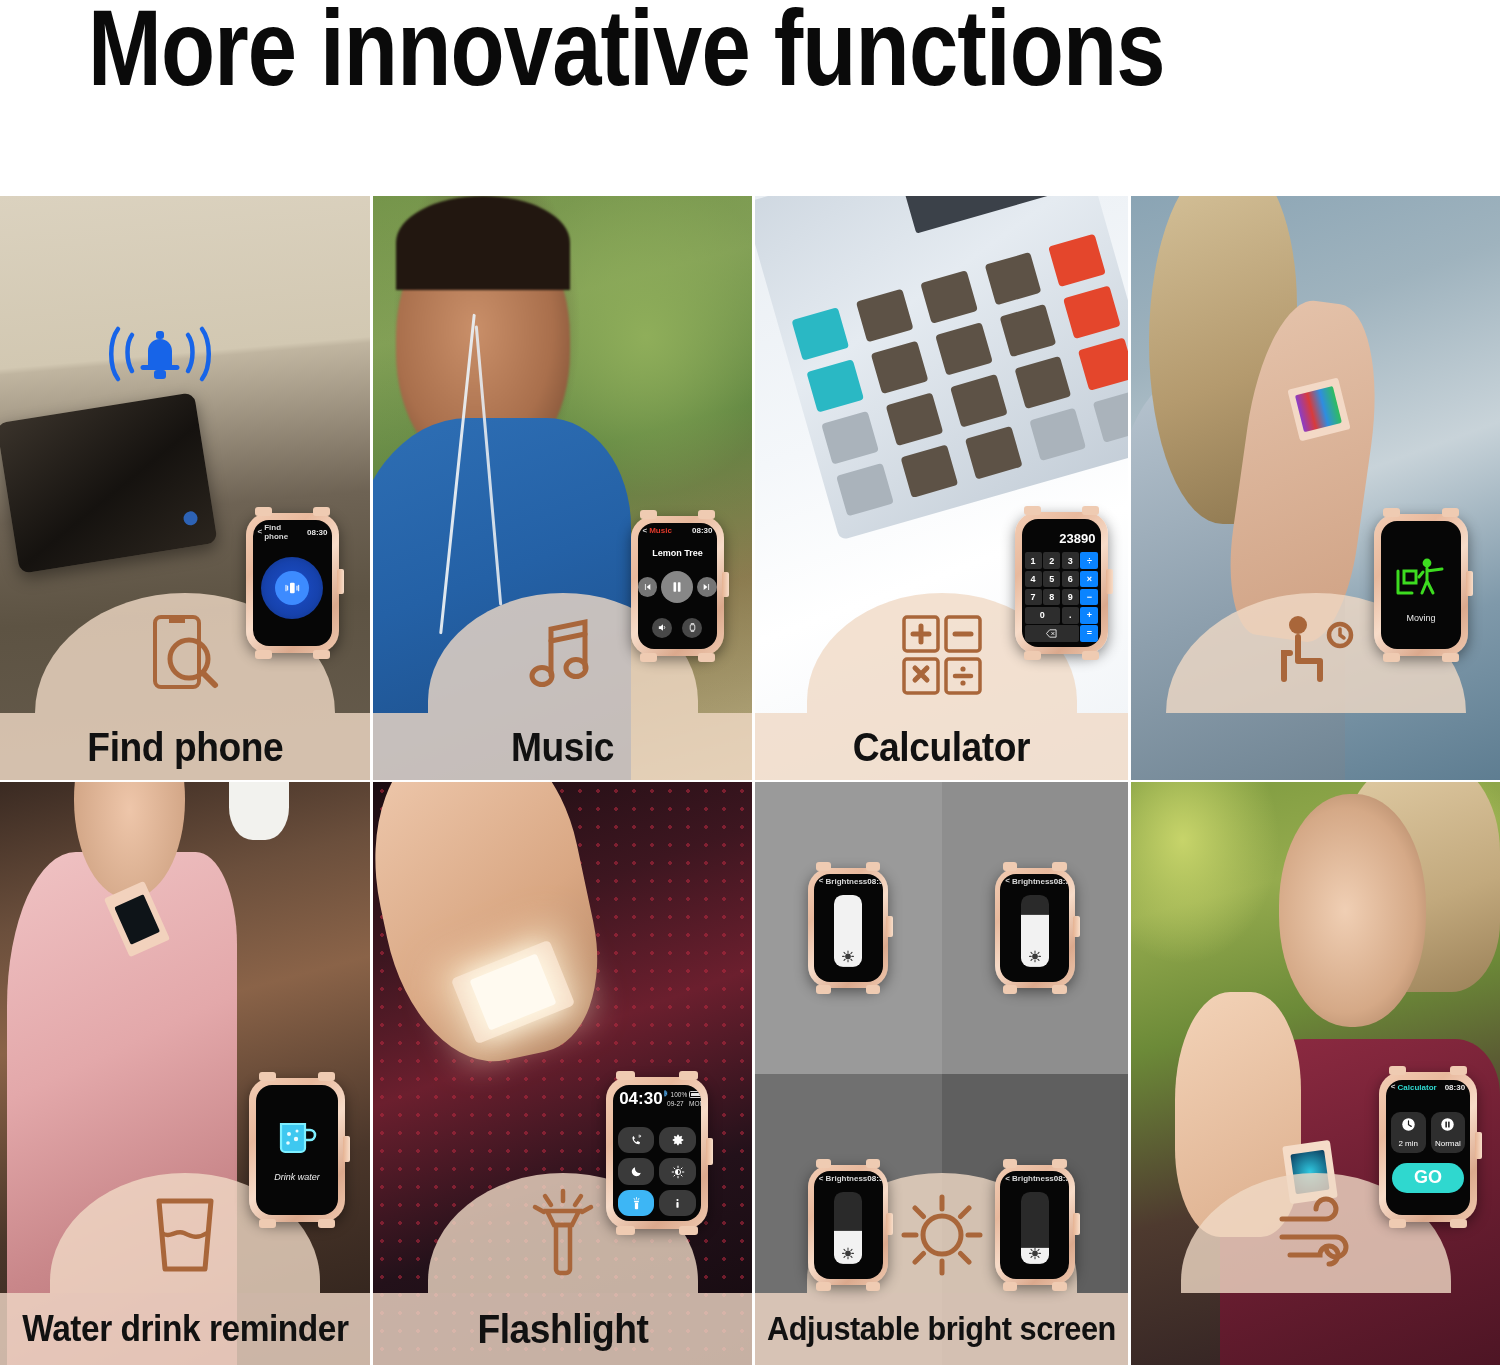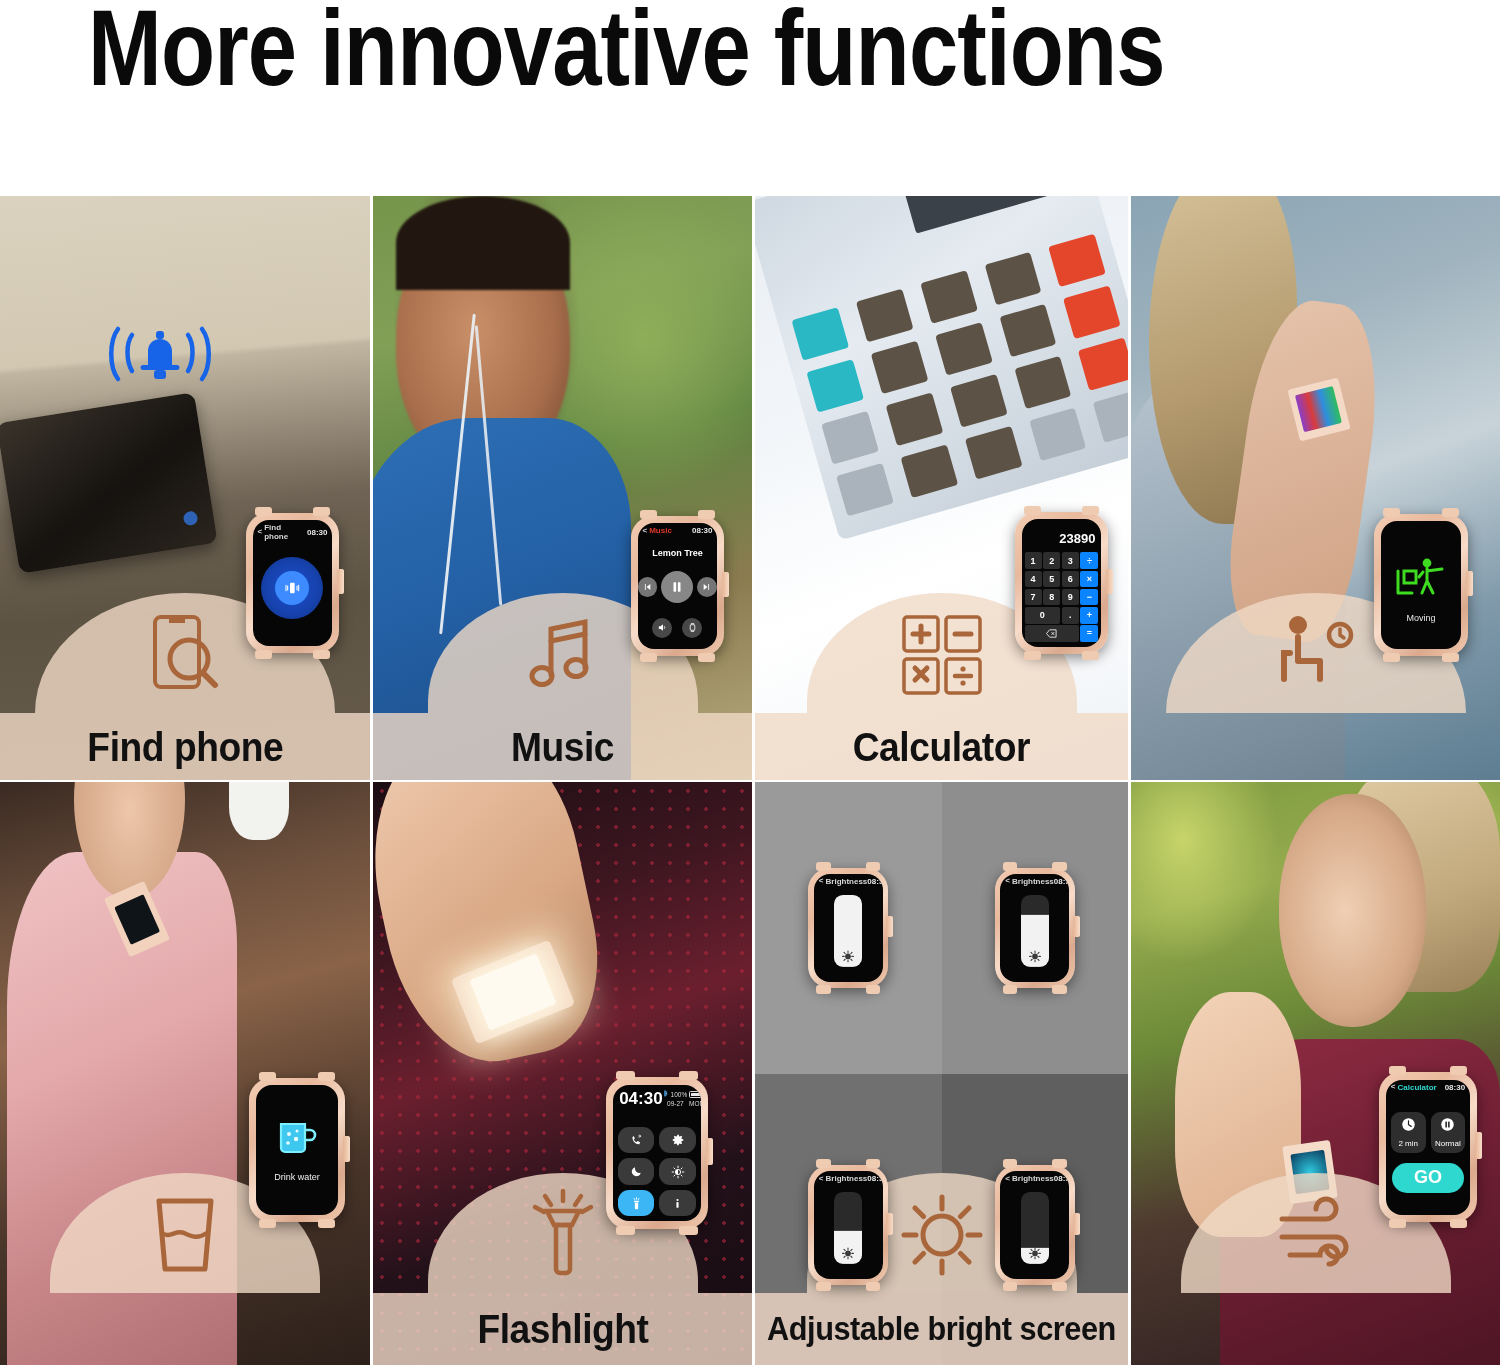--- a/index.html
+++ b/index.html
@@ -158,21 +158,21 @@
   .ck.del { grid-column:1 / span 3; font-size:8px; }
 
   
   .sed-wrap { position:absolute; inset:0; display:flex; flex-direction:column;
               align-items:center; justify-content:center; gap:6px; padding-top:10px; }
   .sed-label { color:#e9e9e9; font-size:9px; font-family:"Liberation Sans", sans-serif; }
 
   
   .dw-wrap { position:absolute; inset:0; display:flex; flex-direction:column;
              align-items:center; justify-content:center; gap:12px; }
-  .dw-label { color:#efefef; font-size:9px; font-family:"Liberation Sans", sans-serif; }
+  .dw-label { color:#efefef; font-size:9px; font-family:"Liberation Sans", sans-serif;font-style:italic; }
 
   
   .qs-head { position:absolute; top:5px; left:6px; right:5px; display:flex;
              align-items:flex-start; justify-content:space-between; }
   .qs-time { color:#fff; font-size:17px; font-weight:700; line-height:1;
              font-family:"Liberation Sans", sans-serif; }
   .qs-right { text-align:right; color:#dcdcdc; font-size:6.5px; line-height:1.25;
               font-family:"Liberation Sans", sans-serif; }
   .qs-rowtop { display:flex; align-items:center; justify-content:flex-end; gap:2px; }
   .qs-batt { width:15px; height:7px; border:1px solid #ddd; border-radius:1.5px;
@@ -636,20 +636,23 @@
           </div>
         </div>
 
         <div class="hump narrow"></div>
         <div class="ficon">
           <svg viewBox="0 0 96 96" fill="none" stroke="#a9663a" stroke-width="5" stroke-linejoin="round">
             <path d="M22 14h52l-6 68H28z"></path>
             <path d="M25 46c8 6 14-4 22 0s14 6 23 0" stroke-width="4.5" fill="none"></path>
           </svg>
         </div>
+        <div class="capband">
+          <span class="caption small">Water drink reminder</span>
+        </div>
       </div>
 
       <div class="tile t2">
         <div class="photo">
           <div class="bg-flash"></div>
           <div class="fl-dots"></div>
           <div class="fl-arm"></div>
           <div class="fl-watch"></div>
         </div>
 

